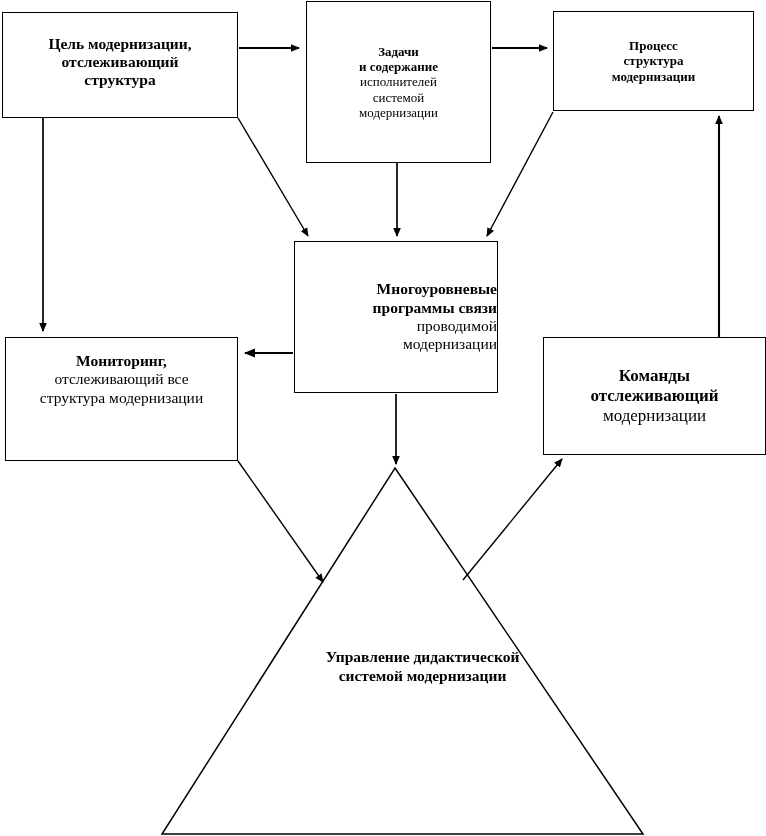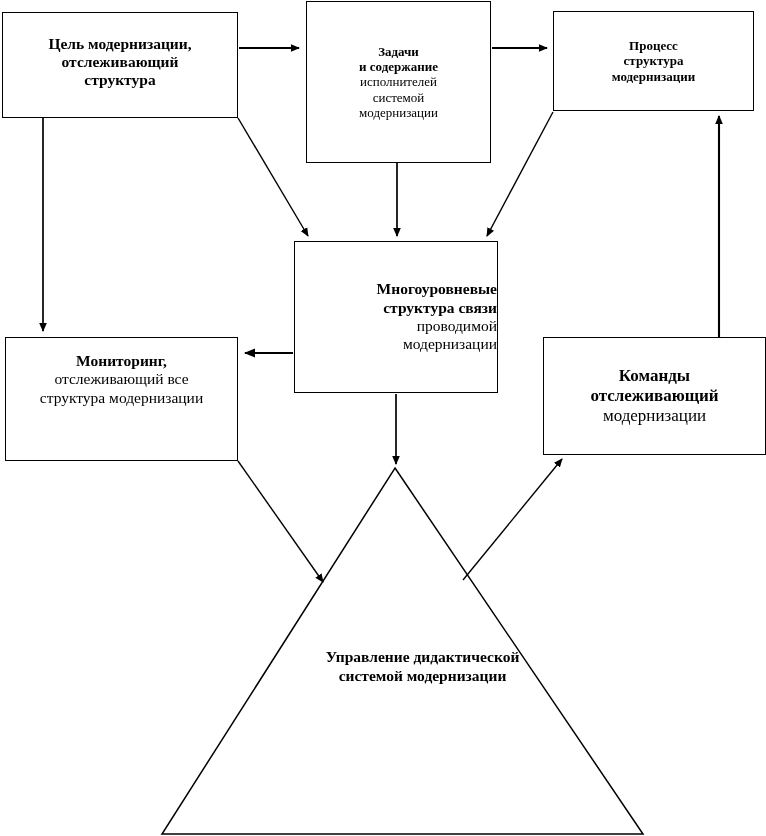--- a/index.html
+++ b/index.html
@@ -122,21 +122,21 @@
   </div>
 
   <div class="node" id="node-process">
     <span class="ln b">Процесс</span>
     <span class="ln b">структура</span>
     <span class="ln b">модернизации</span>
   </div>
 
   <div class="node" id="node-feedback">
     <span class="ln b">Многоуровневые</span>
-    <span class="ln b">структура связи</span>
+    <span class="ln b">программы связи</span>
     <span class="ln r">проводимой</span>
     <span class="ln r">модернизации</span>
   </div>
 
   <div class="node" id="node-monitoring">
     <span class="ln b">Мониторинг,</span>
     <span class="ln r">отслеживающий все</span>
     <span class="ln r">структура модернизации</span>
   </div>
 

